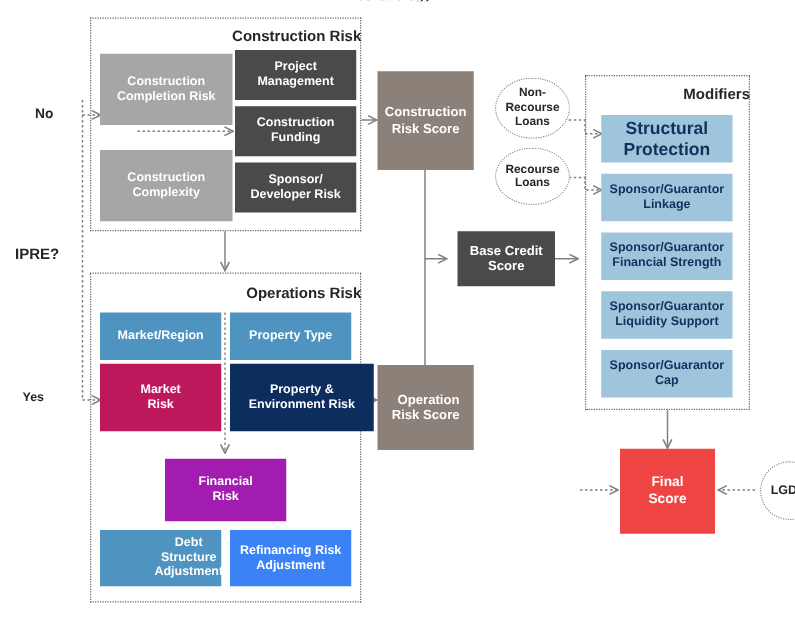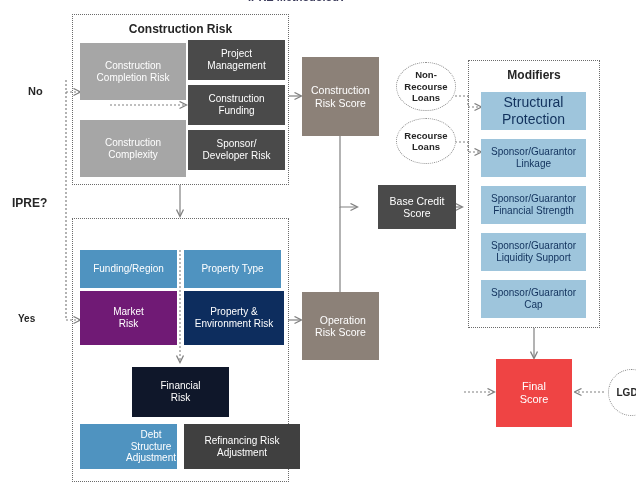--- a/index.html
+++ b/index.html
@@ -14,36 +14,36 @@
     background: #ffffff;
     font-family: "Liberation Sans", sans-serif;
     overflow: hidden;
   }
   .box {
     position: absolute;
     display: flex;
     align-items: center;
     justify-content: center;
     text-align: center;
-    font-weight: normal;
+    font-weight: bold;
     line-height: 1.18;
     box-sizing: border-box;
     white-space: pre-line;
   }
   .grp {
     position: absolute;
     border: 1px dotted #6b6b6b;
     box-sizing: border-box;
     background: transparent;
   }
   .grp-title {
     position: absolute;
     font-weight: bold;
     color: #262626;
-    text-align: center;
+    text-align: right;
     white-space: nowrap;
   }
   .ellipse {
     position: absolute;
     border: 1px dotted #8a8a8a;
     border-radius: 50%;
     display: flex;
     align-items: center;
     justify-content: center;
     text-align: center;
@@ -137,48 +137,49 @@
 Complexity</div>
 
   <div class="box" style="left:188px; top:40px; width:97px; height:40px; background:#4a4a4a; color:#ffffff; font-size:10px;">Project
 Management</div>
   <div class="box" style="left:188px; top:85px; width:97px; height:40px; background:#4a4a4a; color:#ffffff; font-size:10px;">Construction
 Funding</div>
   <div class="box" style="left:188px; top:130px; width:97px; height:40px; background:#4a4a4a; color:#ffffff; font-size:10px;">Sponsor/
 Developer Risk</div>
 
   <div class="grp" style="left:72px; top:218px; width:217px; height:264px;"></div>
-
-  <div class="box" style="left:80px; top:250px; width:97px; height:38px; background:#4f93c0; color:#ffffff; font-size:10px;">Funding/Region</div>
+  <div class="grp-title" style="left:72px; top:227px; width:217px; font-size:12px;">Operations Risk</div>
+
+  <div class="box" style="left:80px; top:250px; width:97px; height:38px; background:#4f93c0; color:#ffffff; font-size:10px;">Market/Region</div>
   <div class="box" style="left:184px; top:250px; width:97px; height:38px; background:#4f93c0; color:#ffffff; font-size:10px;">Property Type</div>
 
-  <div class="box" style="left:80px; top:291px; width:97px; height:54px; background:#701a75; color:#ffffff; font-size:10px;">Market
+  <div class="box" style="left:80px; top:291px; width:97px; height:54px; background:#be185d; color:#ffffff; font-size:10px;">Market
 Risk</div>
-  <div class="box" style="left:184px; top:291px; width:100px; height:54px; background:#0d2d5e; color:#ffffff; font-size:10px;">Property &amp;
+  <div class="box" style="left:184px; top:291px; width:115px; height:54px; background:#0d2d5e; color:#ffffff; font-size:10px;">Property &amp;
 Environment Risk</div>
 
-  <div class="box" style="left:132px; top:367px; width:97px; height:50px; background:#0f172a; color:#ffffff; font-size:10px;">Financial
+  <div class="box" style="left:132px; top:367px; width:97px; height:50px; background:#a21caf; color:#ffffff; font-size:10px;">Financial
 Risk</div>
 
   <div class="box" style="left:80px; top:424px; width:97px; height:45px; background:#4f93c0; color:#ffffff; font-size:10px;padding-left:45px;">Debt Structure
 Adjustment</div>
-  <div class="box" style="left:184px; top:424px; width:116px; height:45px; background:#404040; color:#ffffff; font-size:10px;">Refinancing Risk
+  <div class="box" style="left:184px; top:424px; width:97px; height:45px; background:#3b82f6; color:#ffffff; font-size:10px;">Refinancing Risk
 Adjustment</div>
 
   <svg class="wires" viewBox="0 0 636 495">
     <path d="M180,250 L180,362" stroke="#808080" stroke-width="1.1" stroke-dasharray="2,2" fill="none" marker-end="url(#ah)"></path>
   </svg>
 
   <div class="box" style="left:302px; top:57px; width:77px; height:79px; background:#8c8178; color:#ffffff; font-size:10.5px;">Construction
 Risk Score</div>
 
   <div class="box" style="left:302px; top:292px; width:77px; height:68px; background:#8c8178; color:#ffffff; font-size:10.5px;text-align:right;">Operation
 Risk Score</div>
 
-  <div class="box" style="left:366px; top:185px; width:78px; height:44px; background:#4a4a4a; color:#ffffff; font-size:10.5px;margin-left:12px;">Base Credit
+  <div class="box" style="left:366px; top:185px; width:78px; height:44px; background:#4a4a4a; color:#ffffff; font-size:10.5px;">Base Credit
 Score</div>
 
   <div class="box" style="left:496px; top:359px; width:76px; height:68px; background:#ef4444; color:#ffffff; font-size:11px;text-align:center;">Final
 Score</div>
 
   <div class="ellipse" style="left:396px; top:62px; width:60px; height:49px; font-size:9.5px;">Non-
 Recourse
 Loans</div>
   <div class="ellipse" style="left:396px; top:118px; width:60px; height:46px; font-size:9.5px;">Recourse
 Loans</div>

